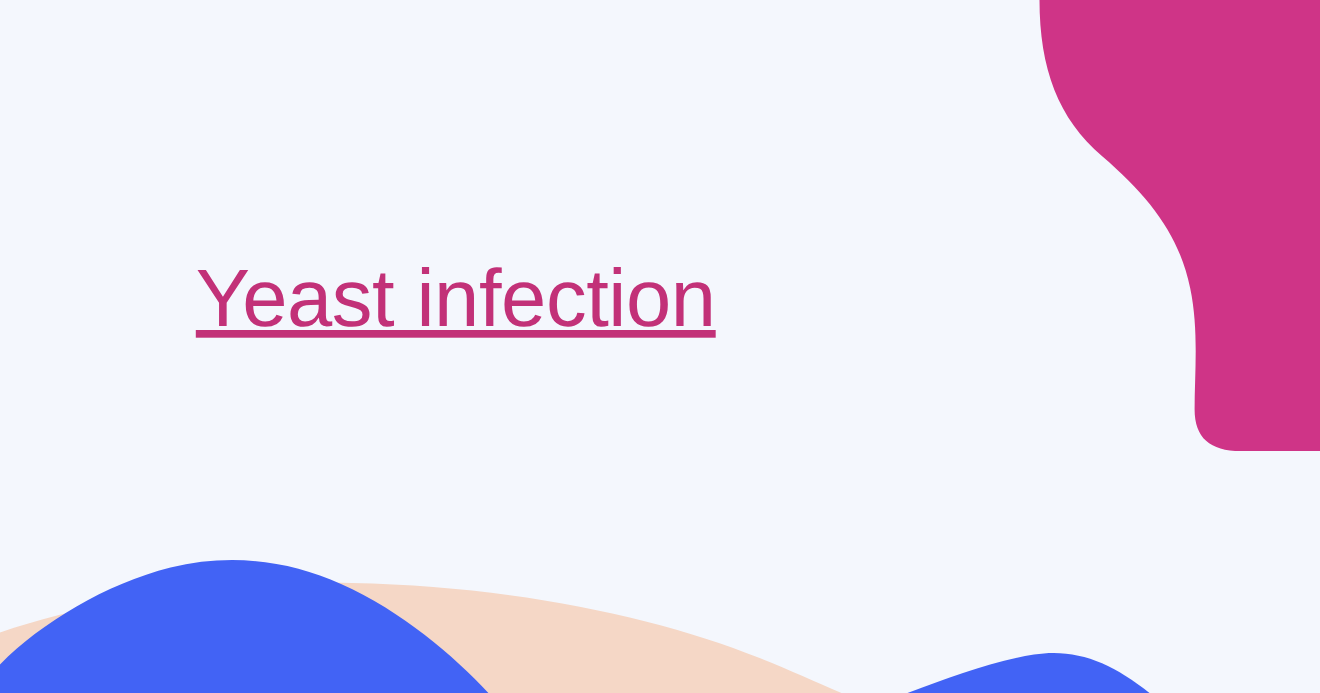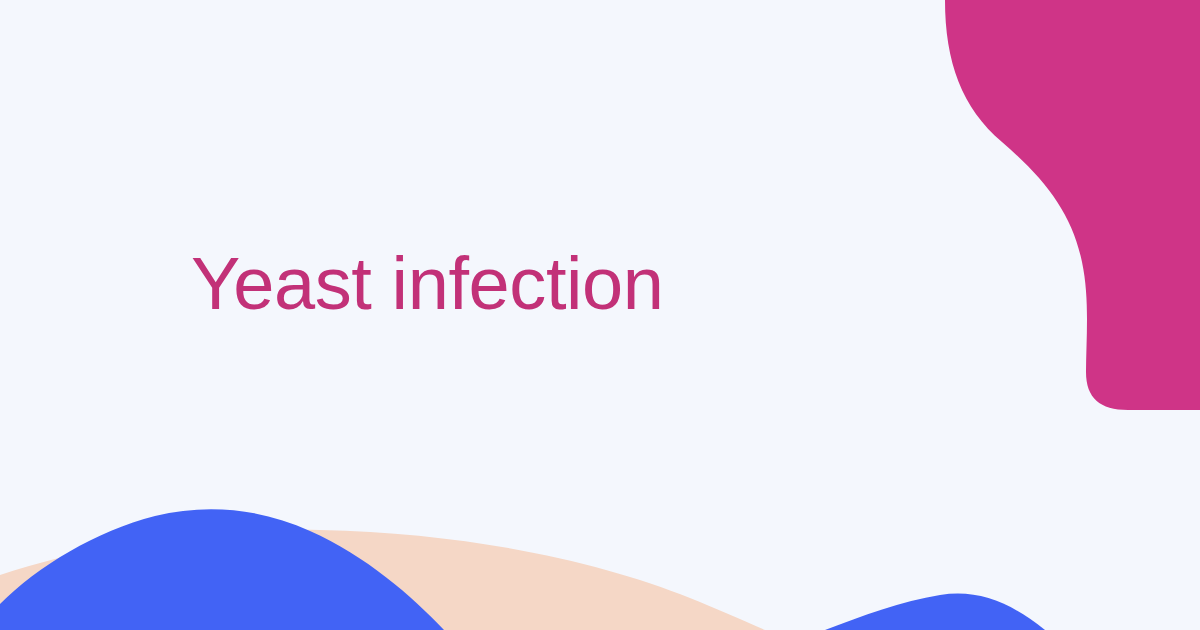--- a/index.html
+++ b/index.html
@@ -36,28 +36,29 @@
     position: absolute;
     inset: 0;
     width: 1200px;
     height: 630px;
   }
 
   #banner-title {
     position: absolute;
     left: 178px;
     top: 228px;
-    margin: 13px;
+    margin: 0;
     font-family: "Liberation Sans", sans-serif;
     font-size: 74px;
     font-weight: 400;
     line-height: 86px;
     letter-spacing: -0.4px;
     color: #C23178;
     white-space: nowrap;
+    text-decoration: underline;
   }
 </style>
 </head>
 <body>
 
 <div id="banner">
 
   <svg id="decor-layer" viewBox="0 0 1200 630" preserveAspectRatio="none" xmlns="http://www.w3.org/2000/svg">
 
     <path fill="#CF3487" d="M945,0

